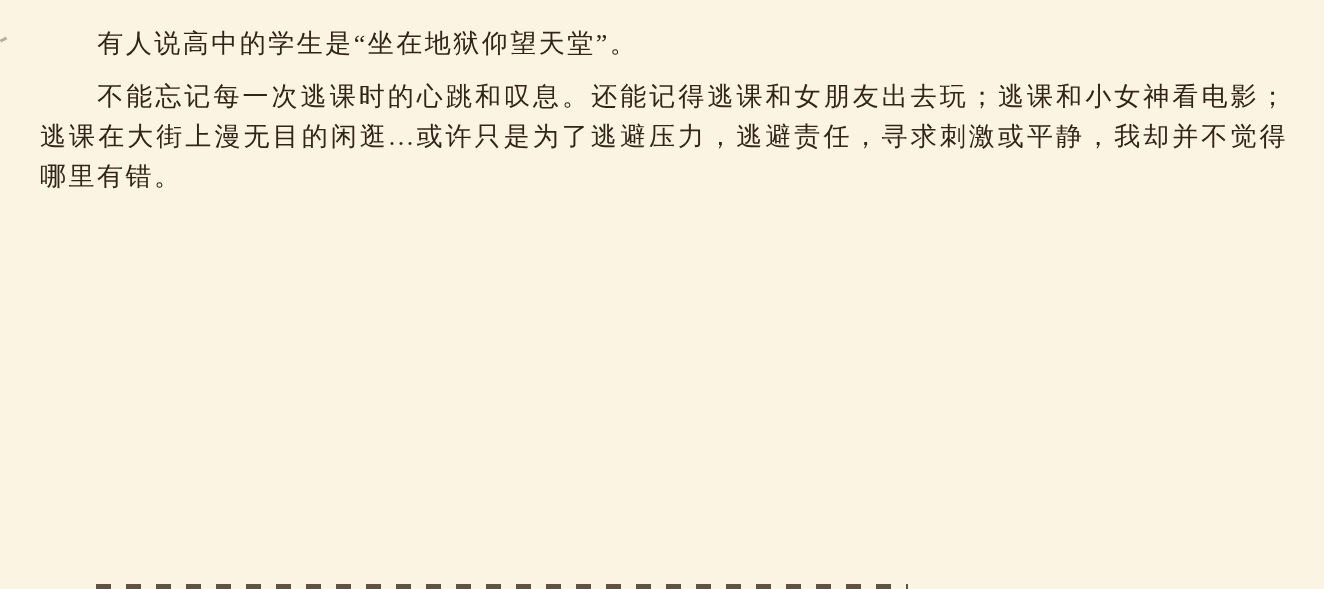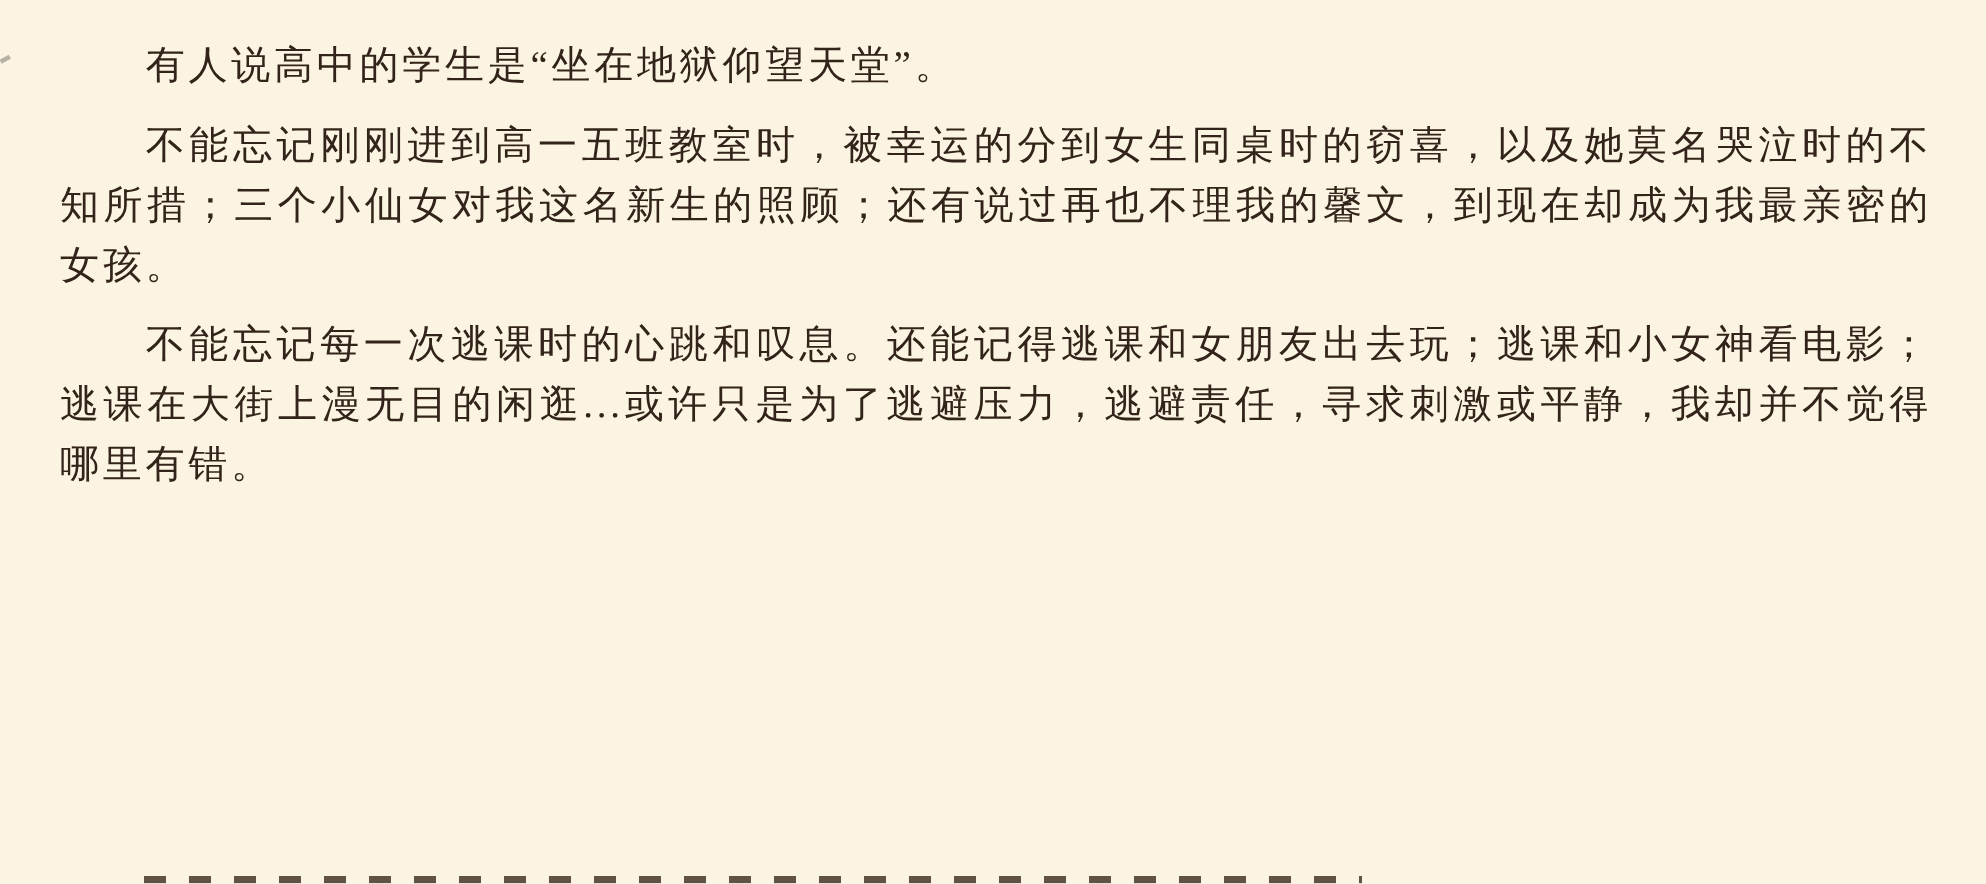--- a/index.html
+++ b/index.html
@@ -53,19 +53,18 @@
 </style>
 </head>
 <body>
 
 <div class="page">
   <div class="edge-mark"></div>
 
   <p class="para">有人说高中的学生是“坐在地狱仰望天堂”。</p>
 
 
-  <p class="para">不能忘记刚刚进到高一五班教室时，被幸运的分到女生同桌时的窃喜，以及她莫名哭泣时的不知所措；三个小仙女对我这名新生的照顾；还有说过再也不理我的馨文，到现在却成为我最亲密的女孩。</p>
 
 
   <p class="para">不能忘记每一次逃课时的心跳和叹息。还能记得逃课和女朋友出去玩；逃课和小女神看电影；逃课在大街上漫无目的闲逛...或许只是为了逃避压力，逃避责任，寻求刺激或平静，我却并不觉得哪里有错。</p>
 
   <div class="clipped-line"></div>
 </div>
 
 </body></html>

